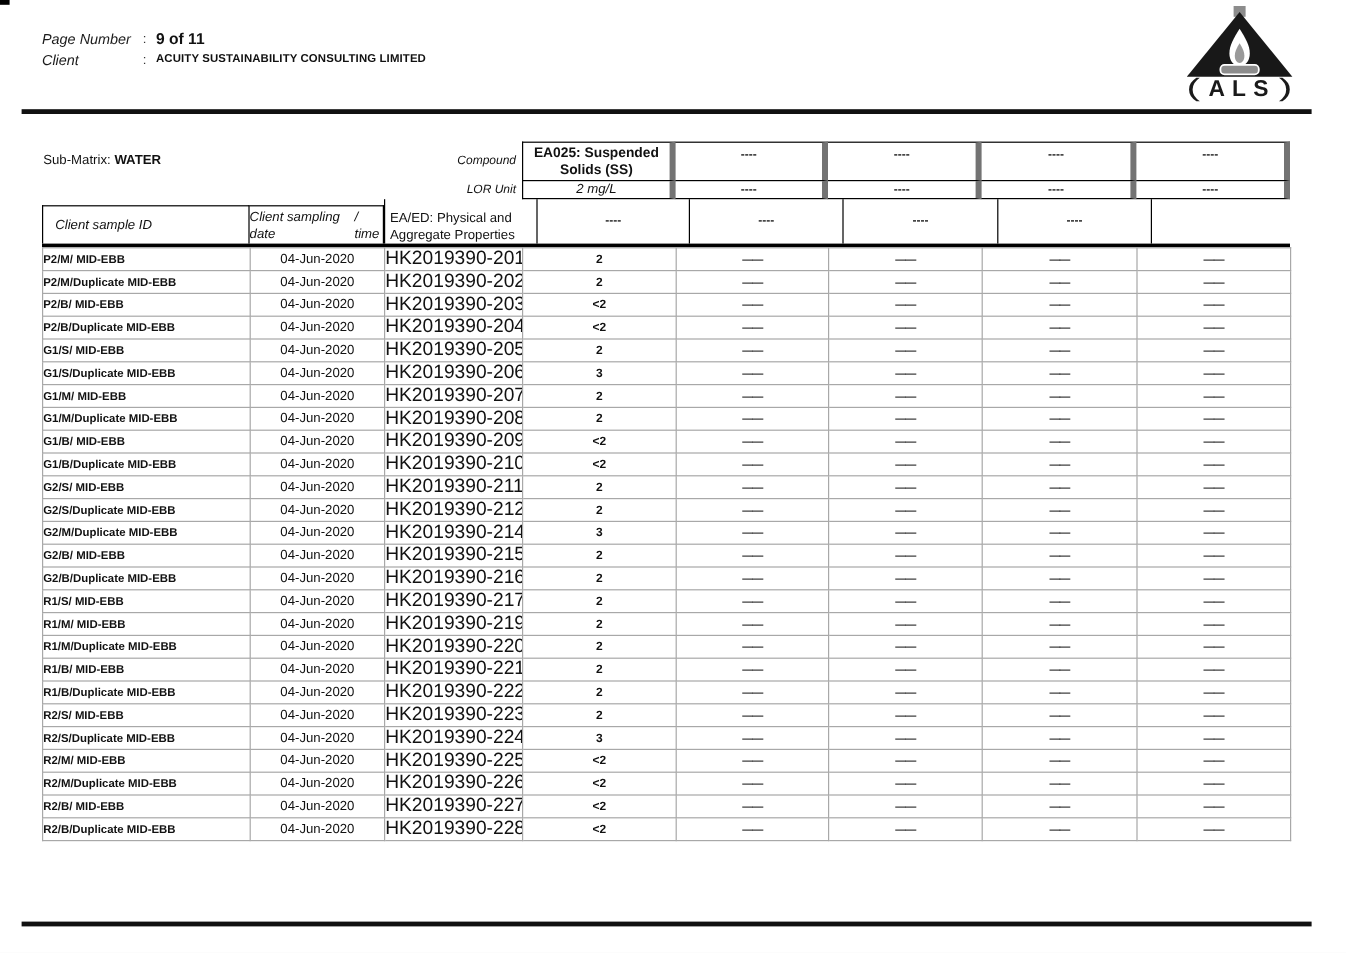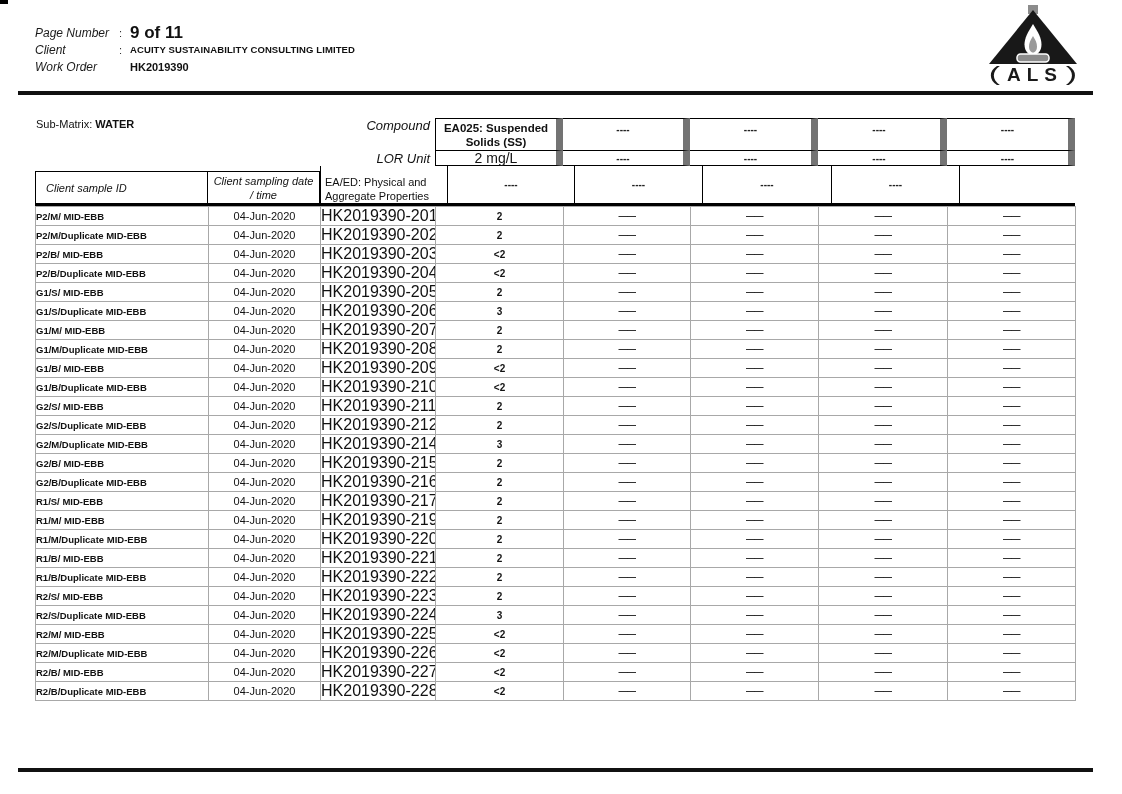--- a/index.html
+++ b/index.html
@@ -6,21 +6,21 @@
   body { background:#e8e8e8; font-family:"Liberation Sans","DejaVu Sans",sans-serif; color:#111; }
   .page { position:relative; width:1122px; height:794px; background:#ffffff; overflow:hidden; }
 
   .corner-mark { position:absolute; left:0; top:0; width:8px; height:4px; background:#000; }
 
   
   .meta { position:absolute; left:35px; top:24px; }
   .meta-row { display:flex; height:17px; align-items:center; }
   .meta-label { width:84px; font-style:italic; font-size:12px; color:#1a1a1a; }
   .meta-colon { width:11px; font-size:11px; color:#333; }
-  .meta-value { font-weight:bold; font-size:17px; }
+  .meta-value { font-weight:bold; font-size:13px; }
   .meta-value.small { font-size:9.5px; letter-spacing:0.1px; }
   .meta-value.mid { font-size:11px; }
 
   .rule-top { position:absolute; left:18px; top:91px; width:1075px; height:4px; background:#111; }
   .rule-bottom { position:absolute; left:18px; top:768px; width:1075px; height:4px; background:#111; }
 
   
   .logo { position:absolute; left:986px; top:2px; width:94px; height:88px; }
   .logo svg { display:block; }
   .logo-text { display:flex; justify-content:center; align-items:center; margin-top:-3px; font-weight:bold; font-size:19px; color:#1a1a1a; }
@@ -32,40 +32,40 @@
   .hrow { display:flex; width:1040px; }
   .hrow .cell { flex:none; }
   .w-left { width:400px; }
   .w4 { width:128px; } .w5 { width:127px; } .w6 { width:128px; } .w7 { width:129px; } .w8 { width:128px; }
   .wc1 { width:173px; } .wc2 { width:112px; } .wc3 { width:115px; }
 
   .rowA { height:32px; }
   .rowB { height:16px; }
   .rowC { height:37px; }
 
-  .boxed { border-top:1px solid #000; border-right:7px solid #737373; }
+  .boxed { border-top:1px solid #000; border-right:5px solid #737373; }
   .boxed.first { border-left:1px solid #000; }
   .rowB .boxed { border-bottom:1px solid #000; }
 
-  .rowA-left { display:flex; justify-content:space-between; align-items:flex-start; padding:0 5px 0 1px; }
+  .rowA-left { display:flex; justify-content:space-between; align-items:center; padding:0 5px 0 1px; }
   .submatrix { font-size:11px; }
   .submatrix .b { font-weight:bold; }
-  .rowlabel { font-style:italic; font-size:13px; text-align:right; }
+  .rowlabel { font-style:italic; font-size:10px; text-align:right; }
   .rowB-left { display:flex; justify-content:flex-end; align-items:center; padding-right:5px; }
 
   .compound-cell { font-weight:bold; font-size:11.5px; text-align:center; line-height:14px; padding-top:2px; }
-  .lor-cell { font-size:14px; text-align:left; display:flex; align-items:center; justify-content:center; }
+  .lor-cell { font-size:11px; text-align:left; display:flex; align-items:center; justify-content:center;font-style:italic; }
   .hdash { display:flex; align-items:center; justify-content:center; font-weight:bold; font-size:10px; color:#222; }
   .rowA .hdash { align-items:flex-start; padding-top:5px; }
 
   .rowC .offset { margin-top:5px; height:32px; border-top:1px solid #000; border-right:1px solid #000; }
   .rowC .offset.first { border-left:1px solid #000; }
   .rowC .col-head { font-style:italic; font-size:11px; }
   .rowC .lefthead { display:flex; align-items:center; padding-left:10px; }
-  .rowC .centerhead { flex-direction:column; justify-content:center; align-items:center; padding-left:0; line-height:14px; }
+  .rowC .centerhead { flex-direction:row; justify-content:center; align-items:center; padding-left:0; line-height:14px; }
   .rowC .full { height:37px; border-right:1px solid #000; }
   .rowC .full.firstbox { border-left:1px solid #000; }
   .method-cell { display:flex; flex-direction:column; justify-content:flex-end; padding-left:4px; font-size:11px; line-height:14px; }
   .rowC .hdash { height:37px; }
 
   .thick-sep { width:1040px; height:3px; background:#000; }
 
   table.data { width:1040px; border-collapse:collapse; table-layout:fixed; }
   table.data td { border:1px solid #a8a8a8; height:17px; padding:0; overflow:hidden; white-space:nowrap; vertical-align:middle; }
   td.td-sample { text-align:left; padding-left:6px; font-weight:bold; font-size:9.5px; }
@@ -83,25 +83,20 @@
   <div class="meta">
     <div class="meta-row">
       <span class="meta-label">Page Number</span>
       <span class="meta-colon">:</span>
       <span class="meta-value">9 of 11</span>
     </div>
     <div class="meta-row">
       <span class="meta-label">Client</span>
       <span class="meta-colon">:</span>
       <span class="meta-value small">ACUITY SUSTAINABILITY CONSULTING LIMITED</span>
-    </div>
-    <div class="meta-row">
-      <span class="meta-label">Work Order</span>
-      <span class="meta-colon"></span>
-      <span class="meta-value mid">HK2019390</span>
     </div>
   </div>
 
   <div class="logo">
     <svg width="94" height="64" viewBox="0 0 94 64">
       <rect x="42" y="3" width="10" height="9" fill="#8c8c8c"></rect>
       <polygon points="47,8 3,62 91,62" fill="#181818"></polygon>
       <path d="M47,22 C52,30 55.5,36 55.5,42.5 C55.5,49 51.5,53 47,53 C42.5,53 38.5,49 38.5,42.5 C38.5,36 42,30 47,22 Z" fill="#ffffff"></path>
       <path d="M47,34 C49.6,38.2 51,41.2 51,44.4 C51,48 49.2,50.4 47,50.4 C44.8,50.4 43,48 43,44.4 C43,41.2 44.4,38.2 47,34 Z" fill="#9a9a9a"></path>
       <rect x="31" y="52" width="32" height="8" rx="3.5" fill="#8c8c8c" stroke="#ffffff" stroke-width="1.5"></rect>

